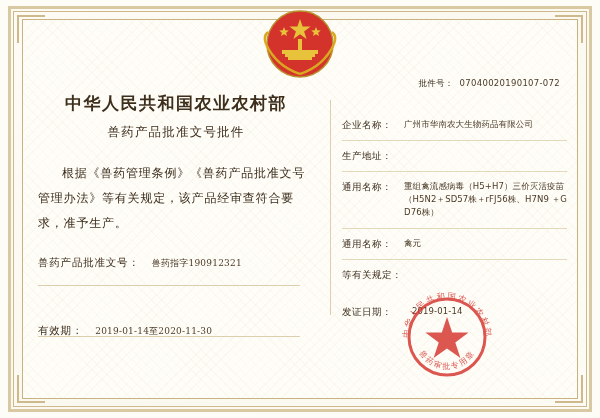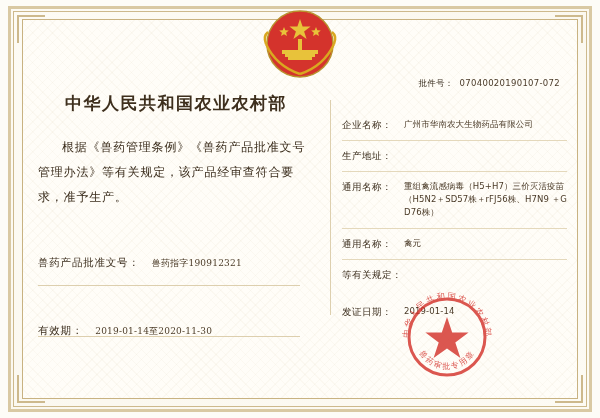--- a/index.html
+++ b/index.html
@@ -189,20 +189,21 @@
     margin: 0 0 8px 0;
   }
 
   
   .issue-row {
     position: absolute;
     left: 342px;
     top: 305px;
     display: flex;
     align-items: center;
+    gap: 8px;
   }
   .issue-row .r-label { flex: 0 0 62px; }
 
   
   .seal {
     position: absolute;
     left: 393px;
     top: 283px;
     width: 108px;
     height: 108px;
@@ -249,20 +250,21 @@
       <path d="M80 38 q3 -8 -2 -12" fill="none" stroke="#d9a820" stroke-width="2.5"></path>
     </svg>
   </div>
 
   <div class="batch-row">
     <span class="lbl">批件号：</span><span class="val">07040020190107-072</span>
   </div>
 
   <div class="left-col">
     <div class="title-main">中华人民共和国农业农村部</div>
+    <div class="title-sub">兽药产品批准文号批件</div>
     <div class="body-text">根据《兽药管理条例》《兽药产品批准文号管理办法》等有关规定，该产品经审查符合要求，准予生产。</div>
   </div>
 
   <div class="v-sep"></div>
   <div class="h-sep" id="hsep1"></div>
   <div class="h-sep" id="hsep2"></div>
 
   <div class="left-field" id="approval-no-row">
     <span>兽药产品批准文号：</span><span class="fval">兽药指字190912321</span>
   </div>

